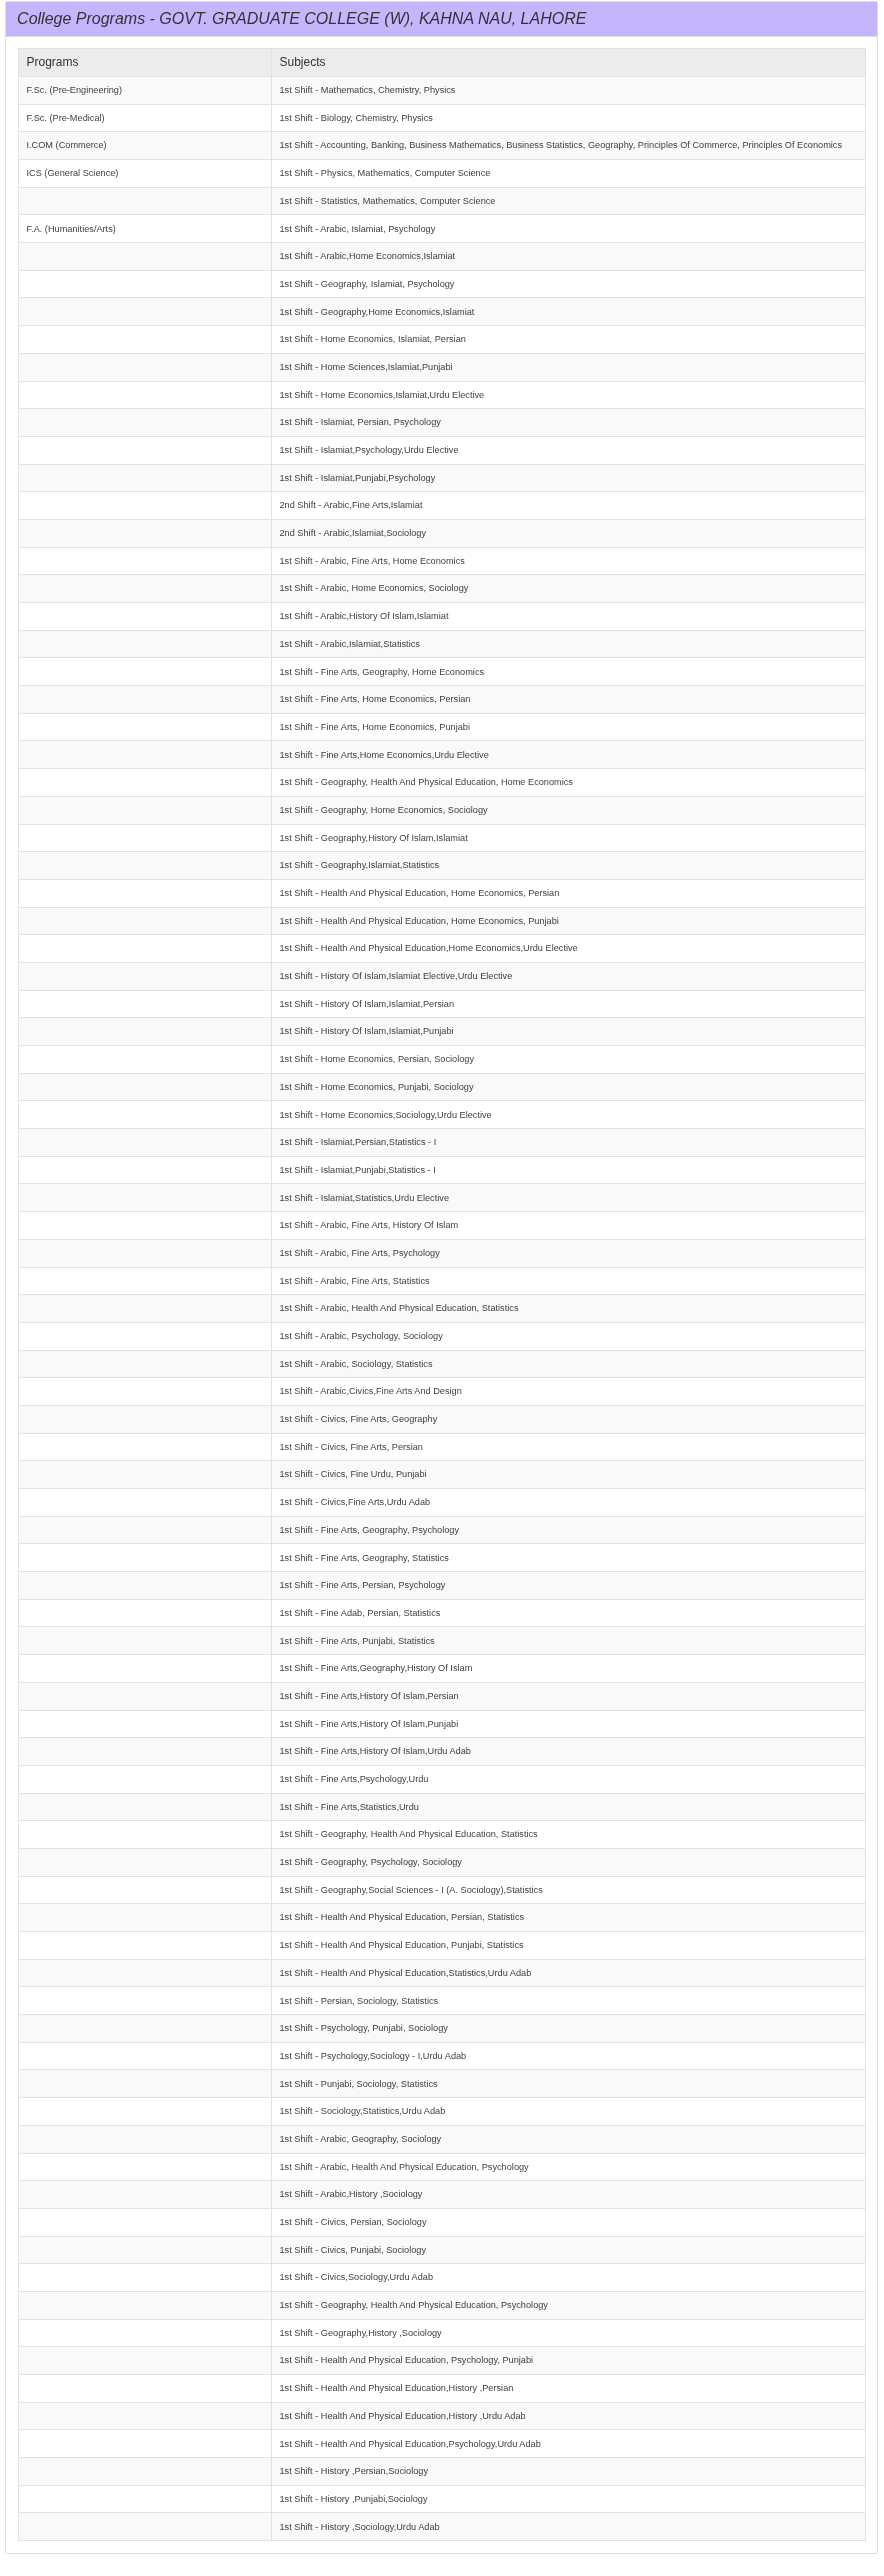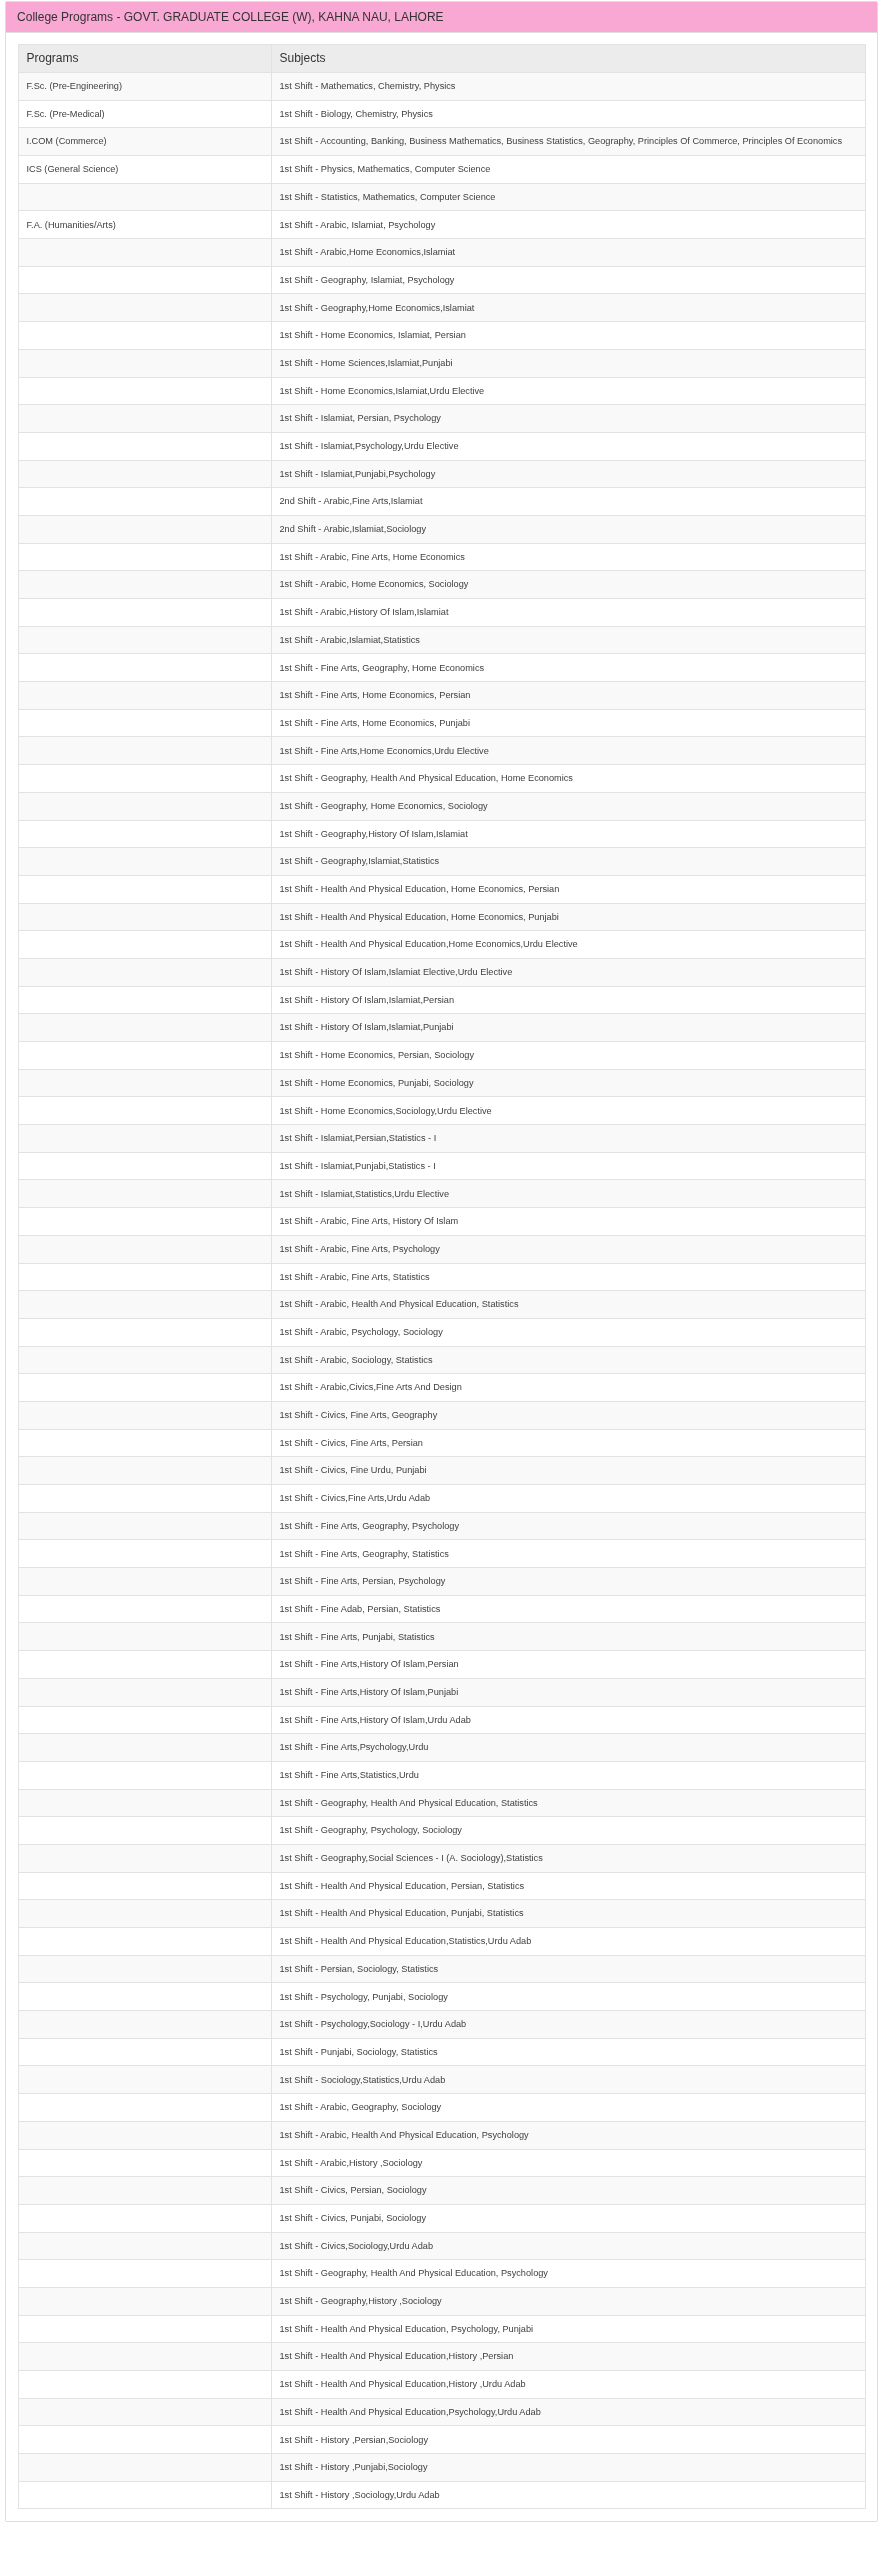--- a/index.html
+++ b/index.html
@@ -9,25 +9,26 @@
     color: #333;
     width: 885px;
   }
   .page { padding: 0.8px 6.9px 5.4px 5.4px; }
   .panel {
     border: 0.8px solid #ddd;
     border-radius: 1.5px;
     background: #fff;
   }
   .panel-heading {
-    background: #f9a8d4;
+    background: #c4b5fd;
     border-bottom: 0.8px solid #ddd;
     padding: 8.4px 9.2px 7.6px 10.7px;
-    font-size: 12px;
+    font-size: 16px;
     color: #333;
+    font-style: italic;
   }
   .panel-body { padding: 11.5px; }
   table.programs-table {
     width: 100%;
     border-collapse: collapse;
     table-layout: fixed;
     font-size: 9.2px;
     color: #404040;
   }
   table.programs-table th,
@@ -290,20 +291,24 @@
             <tr>
               <td></td>
               <td>1st Shift - Fine Adab, Persian, Statistics</td>
             </tr>
             <tr>
               <td></td>
               <td>1st Shift - Fine Arts, Punjabi, Statistics</td>
             </tr>
             <tr>
               <td></td>
+              <td>1st Shift - Fine Arts,Geography,History Of Islam</td>
+            </tr>
+            <tr>
+              <td></td>
               <td>1st Shift - Fine Arts,History Of Islam,Persian</td>
             </tr>
             <tr>
               <td></td>
               <td>1st Shift - Fine Arts,History Of Islam,Punjabi</td>
             </tr>
             <tr>
               <td></td>
               <td>1st Shift - Fine Arts,History Of Islam,Urdu Adab</td>
             </tr>

